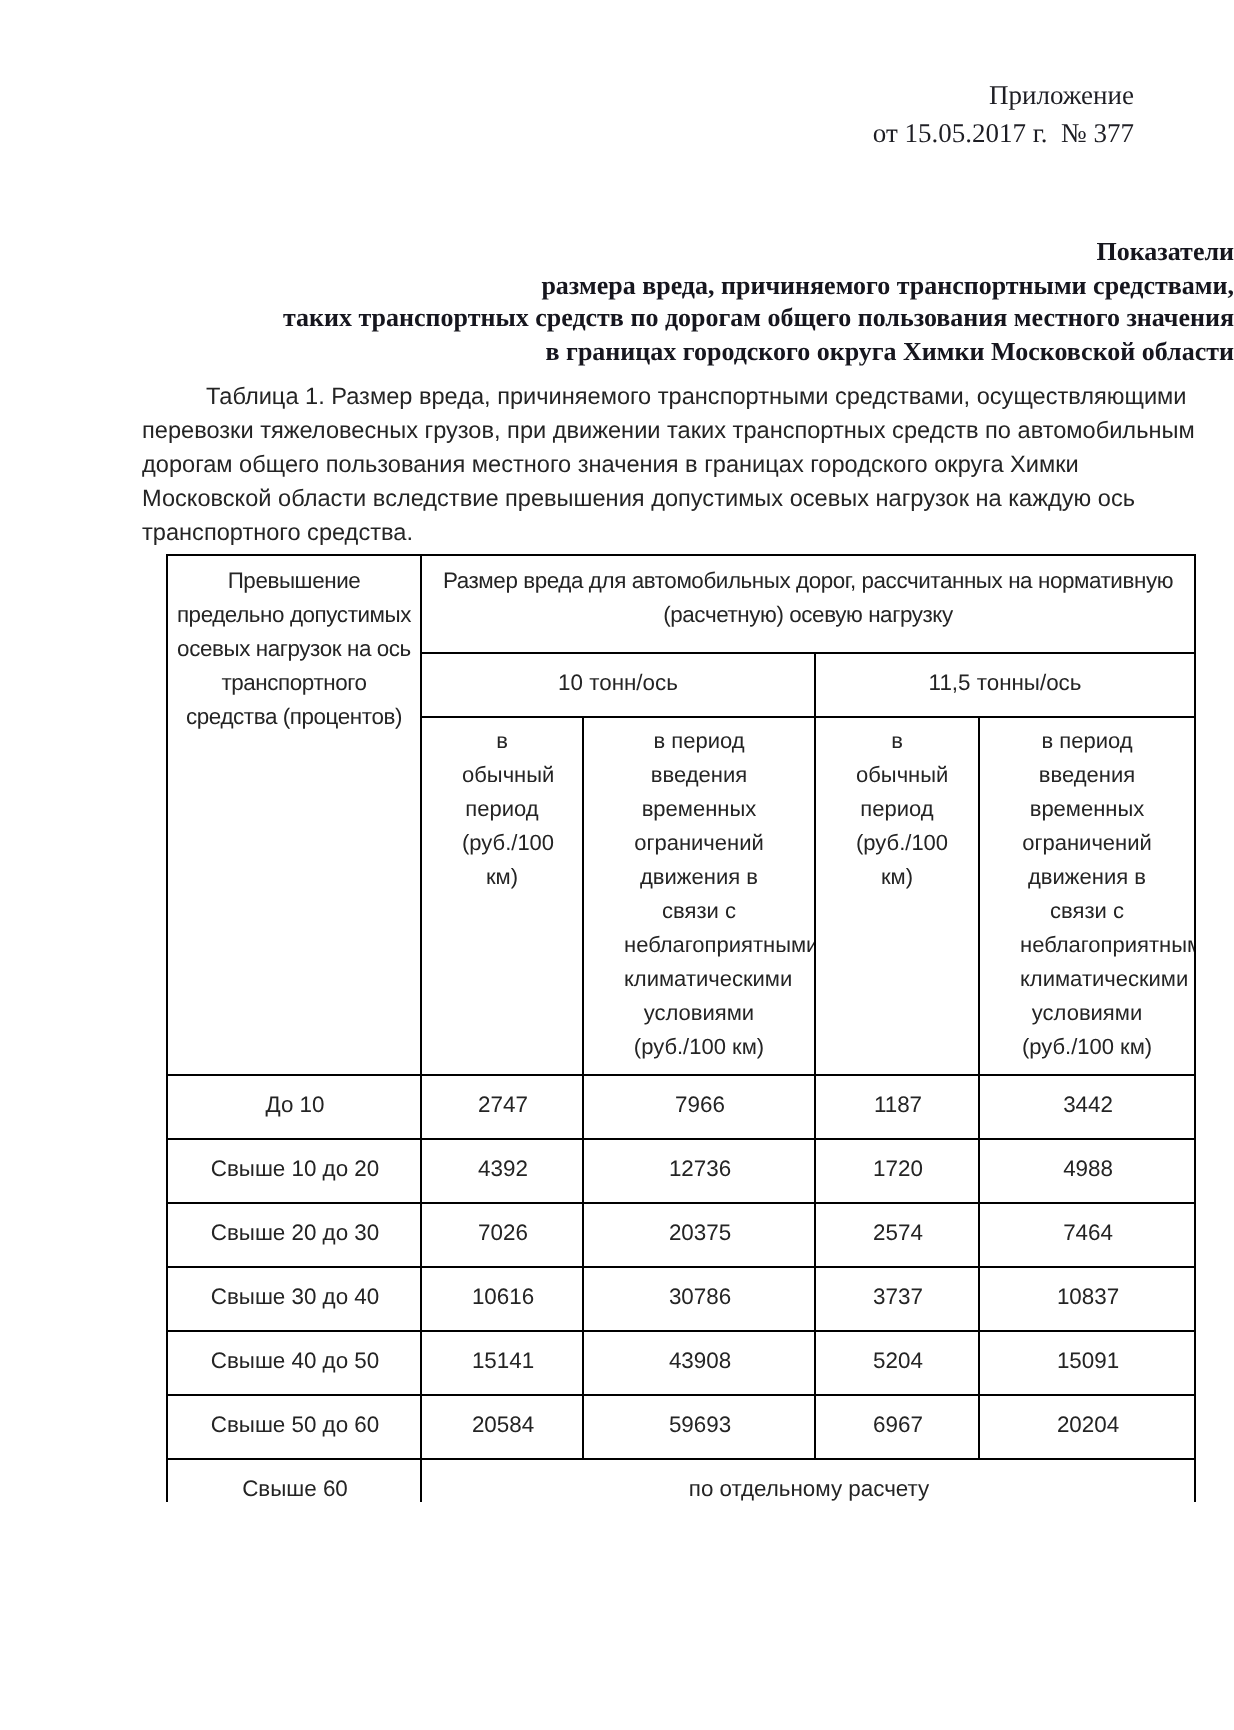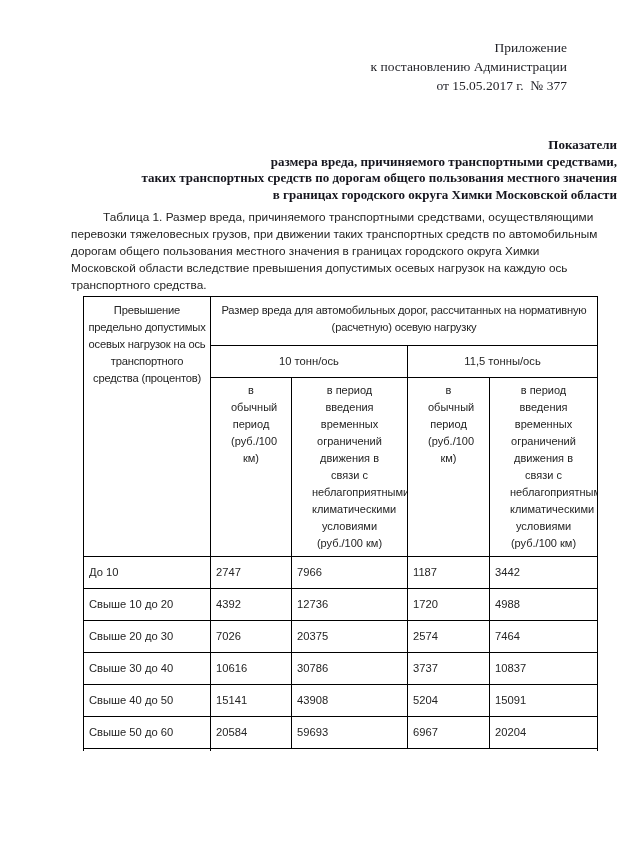--- a/index.html
+++ b/index.html
@@ -52,30 +52,29 @@
     overflow:hidden;
   }
   tr.h1 td { height:41px; text-align:center; vertical-align:top; padding-top:5px; letter-spacing:-0.2px; }
   tr.h2 td { height:27px; text-align:center; vertical-align:middle; }
   tr.h3 td { height:142px; text-align:center; vertical-align:top; padding:4px 20px; font-size:11px; }
   td.c1head {
     vertical-align:top; text-align:center;
     padding-top:6px;
     font-size:11px; letter-spacing:-0.3px; line-height:17.5px;
   }
-  tr.data-row td { height:27px; text-align:left; vertical-align:middle; padding-left:5px; }
+  tr.data-row td { height:27px; text-align:center; vertical-align:middle; padding-left:5px; }
 </style>
 </head>
 <body>
 
 <div class="page">
 
   <div class="doc-header">
     <div>Приложение</div>
-    <div>к постановлению Администрации</div>
     <div>от 15.05.2017 г.&nbsp; № 377</div>
   </div>
 
   <div class="doc-title">
     <div>Показатели</div>
     <div>размера вреда, причиняемого транспортными средствами,</div>
     <div>таких транспортных средств по дорогам общего пользования местного значения</div>
     <div>в границах городского округа Химки Московской области</div>
   </div>
 

